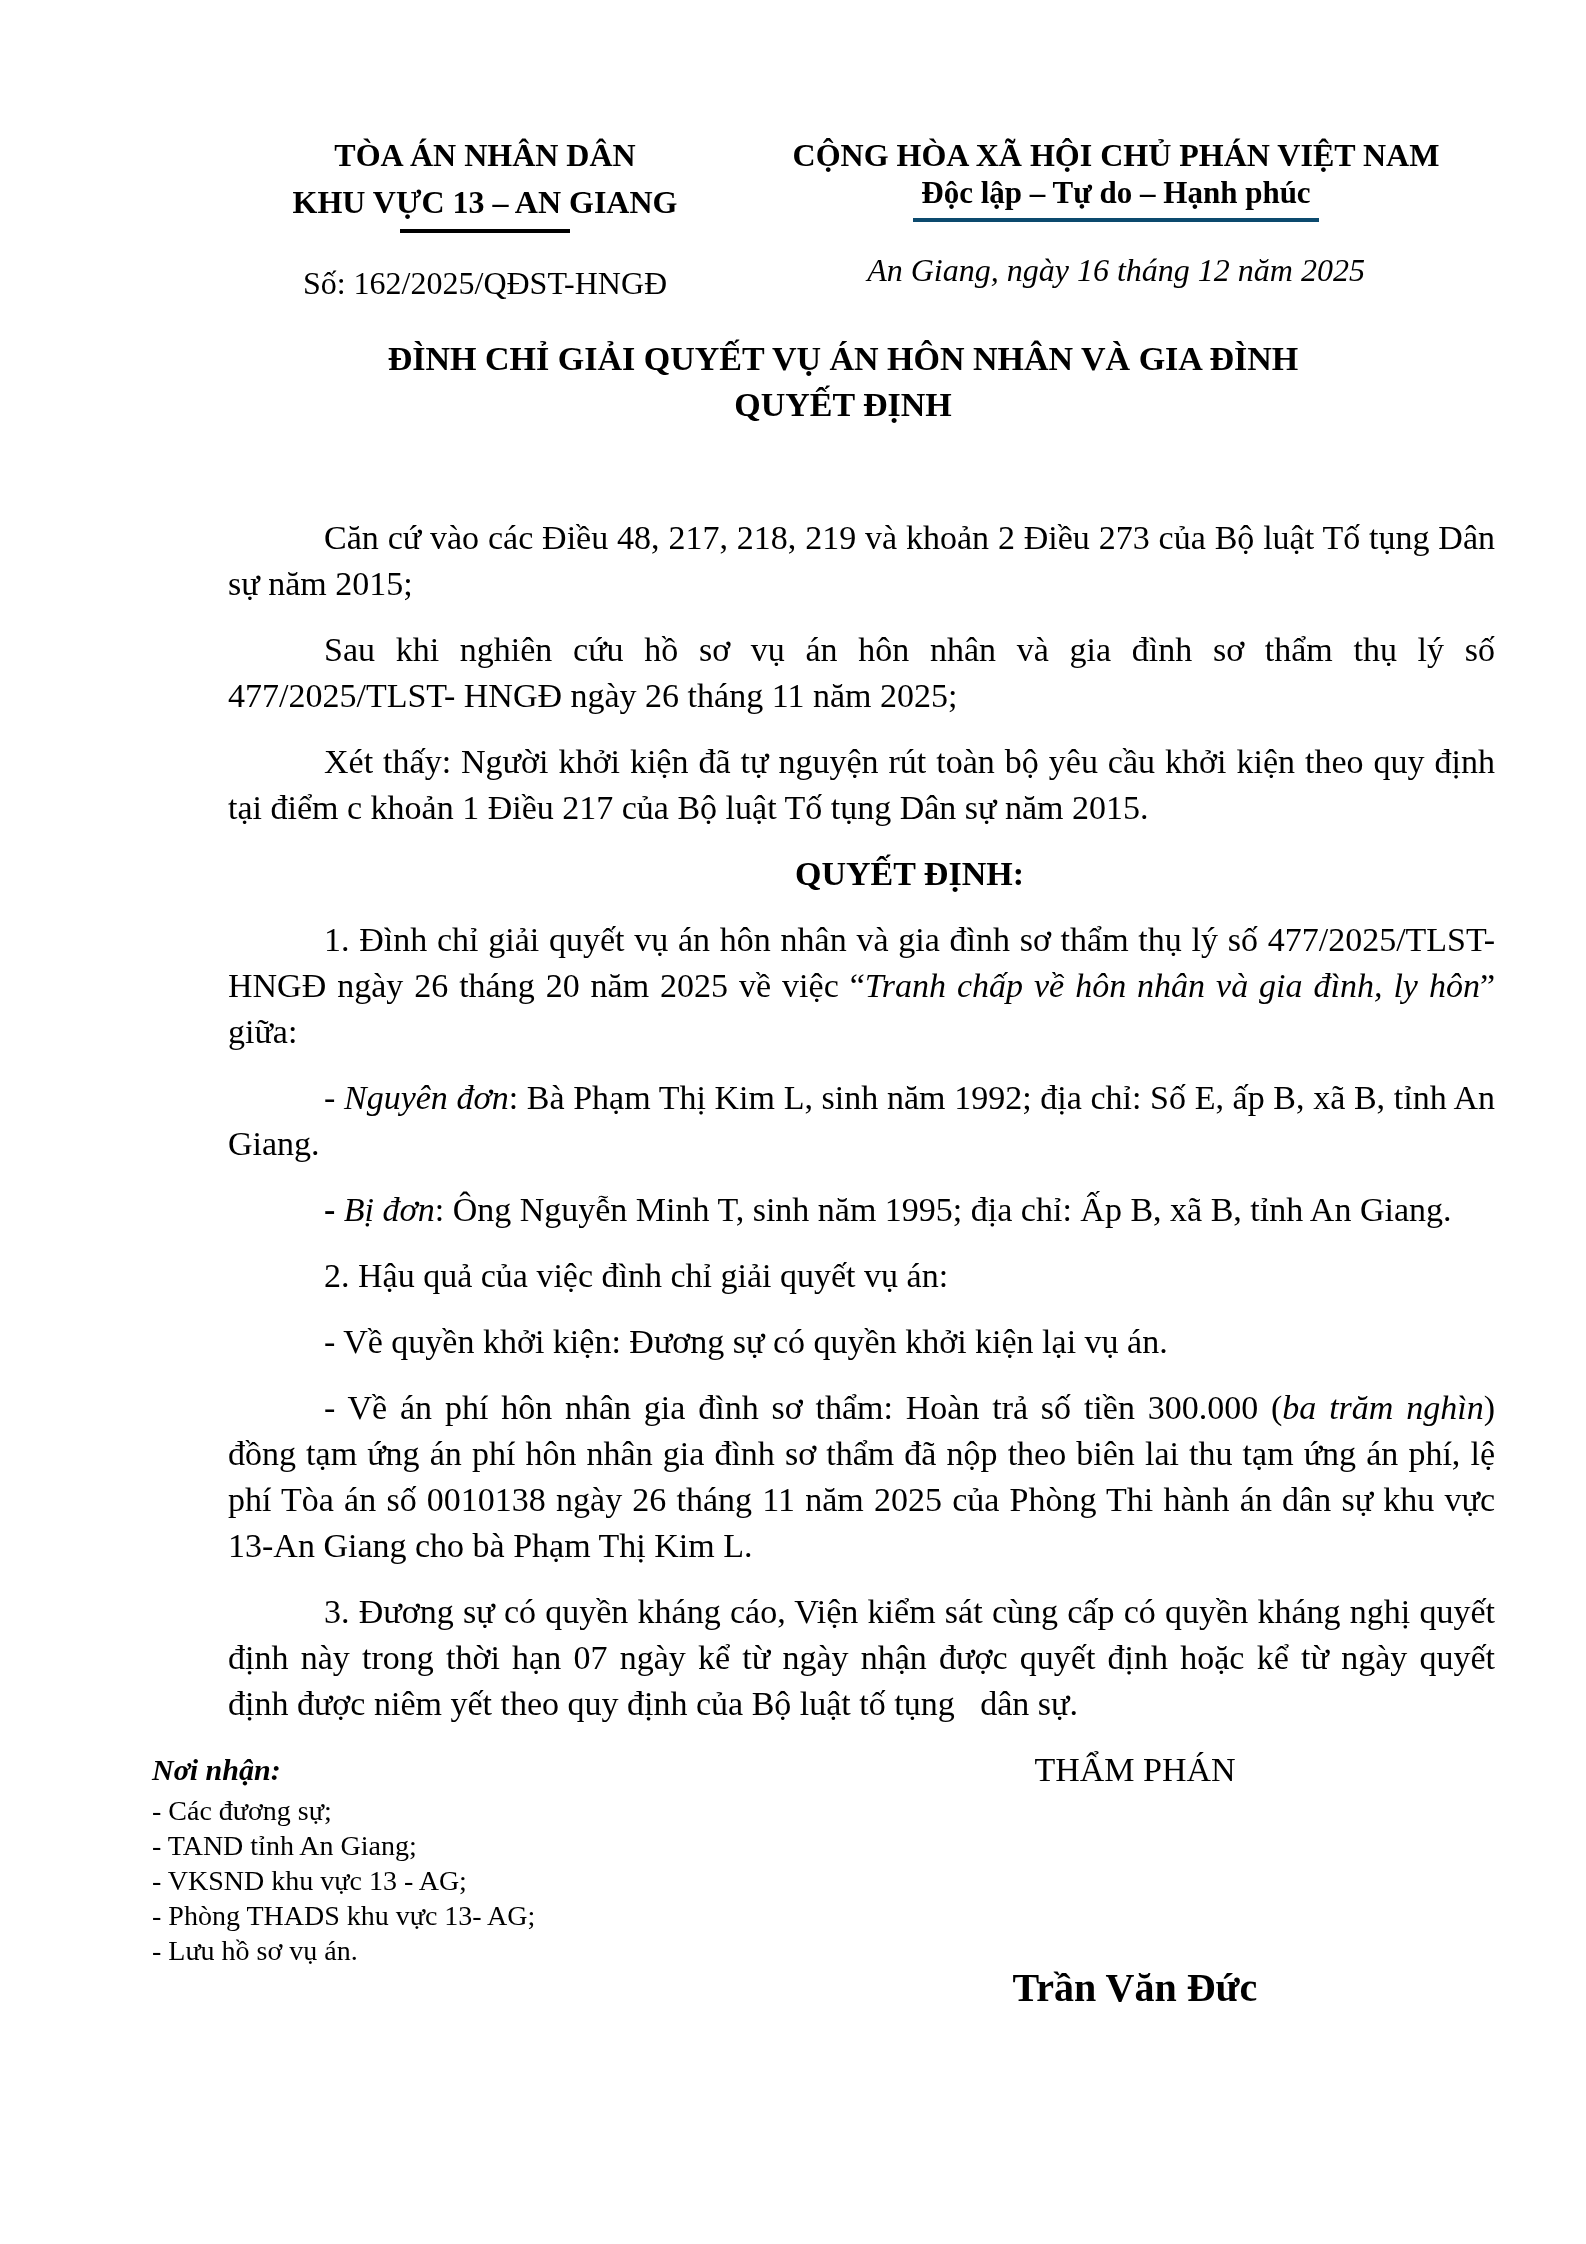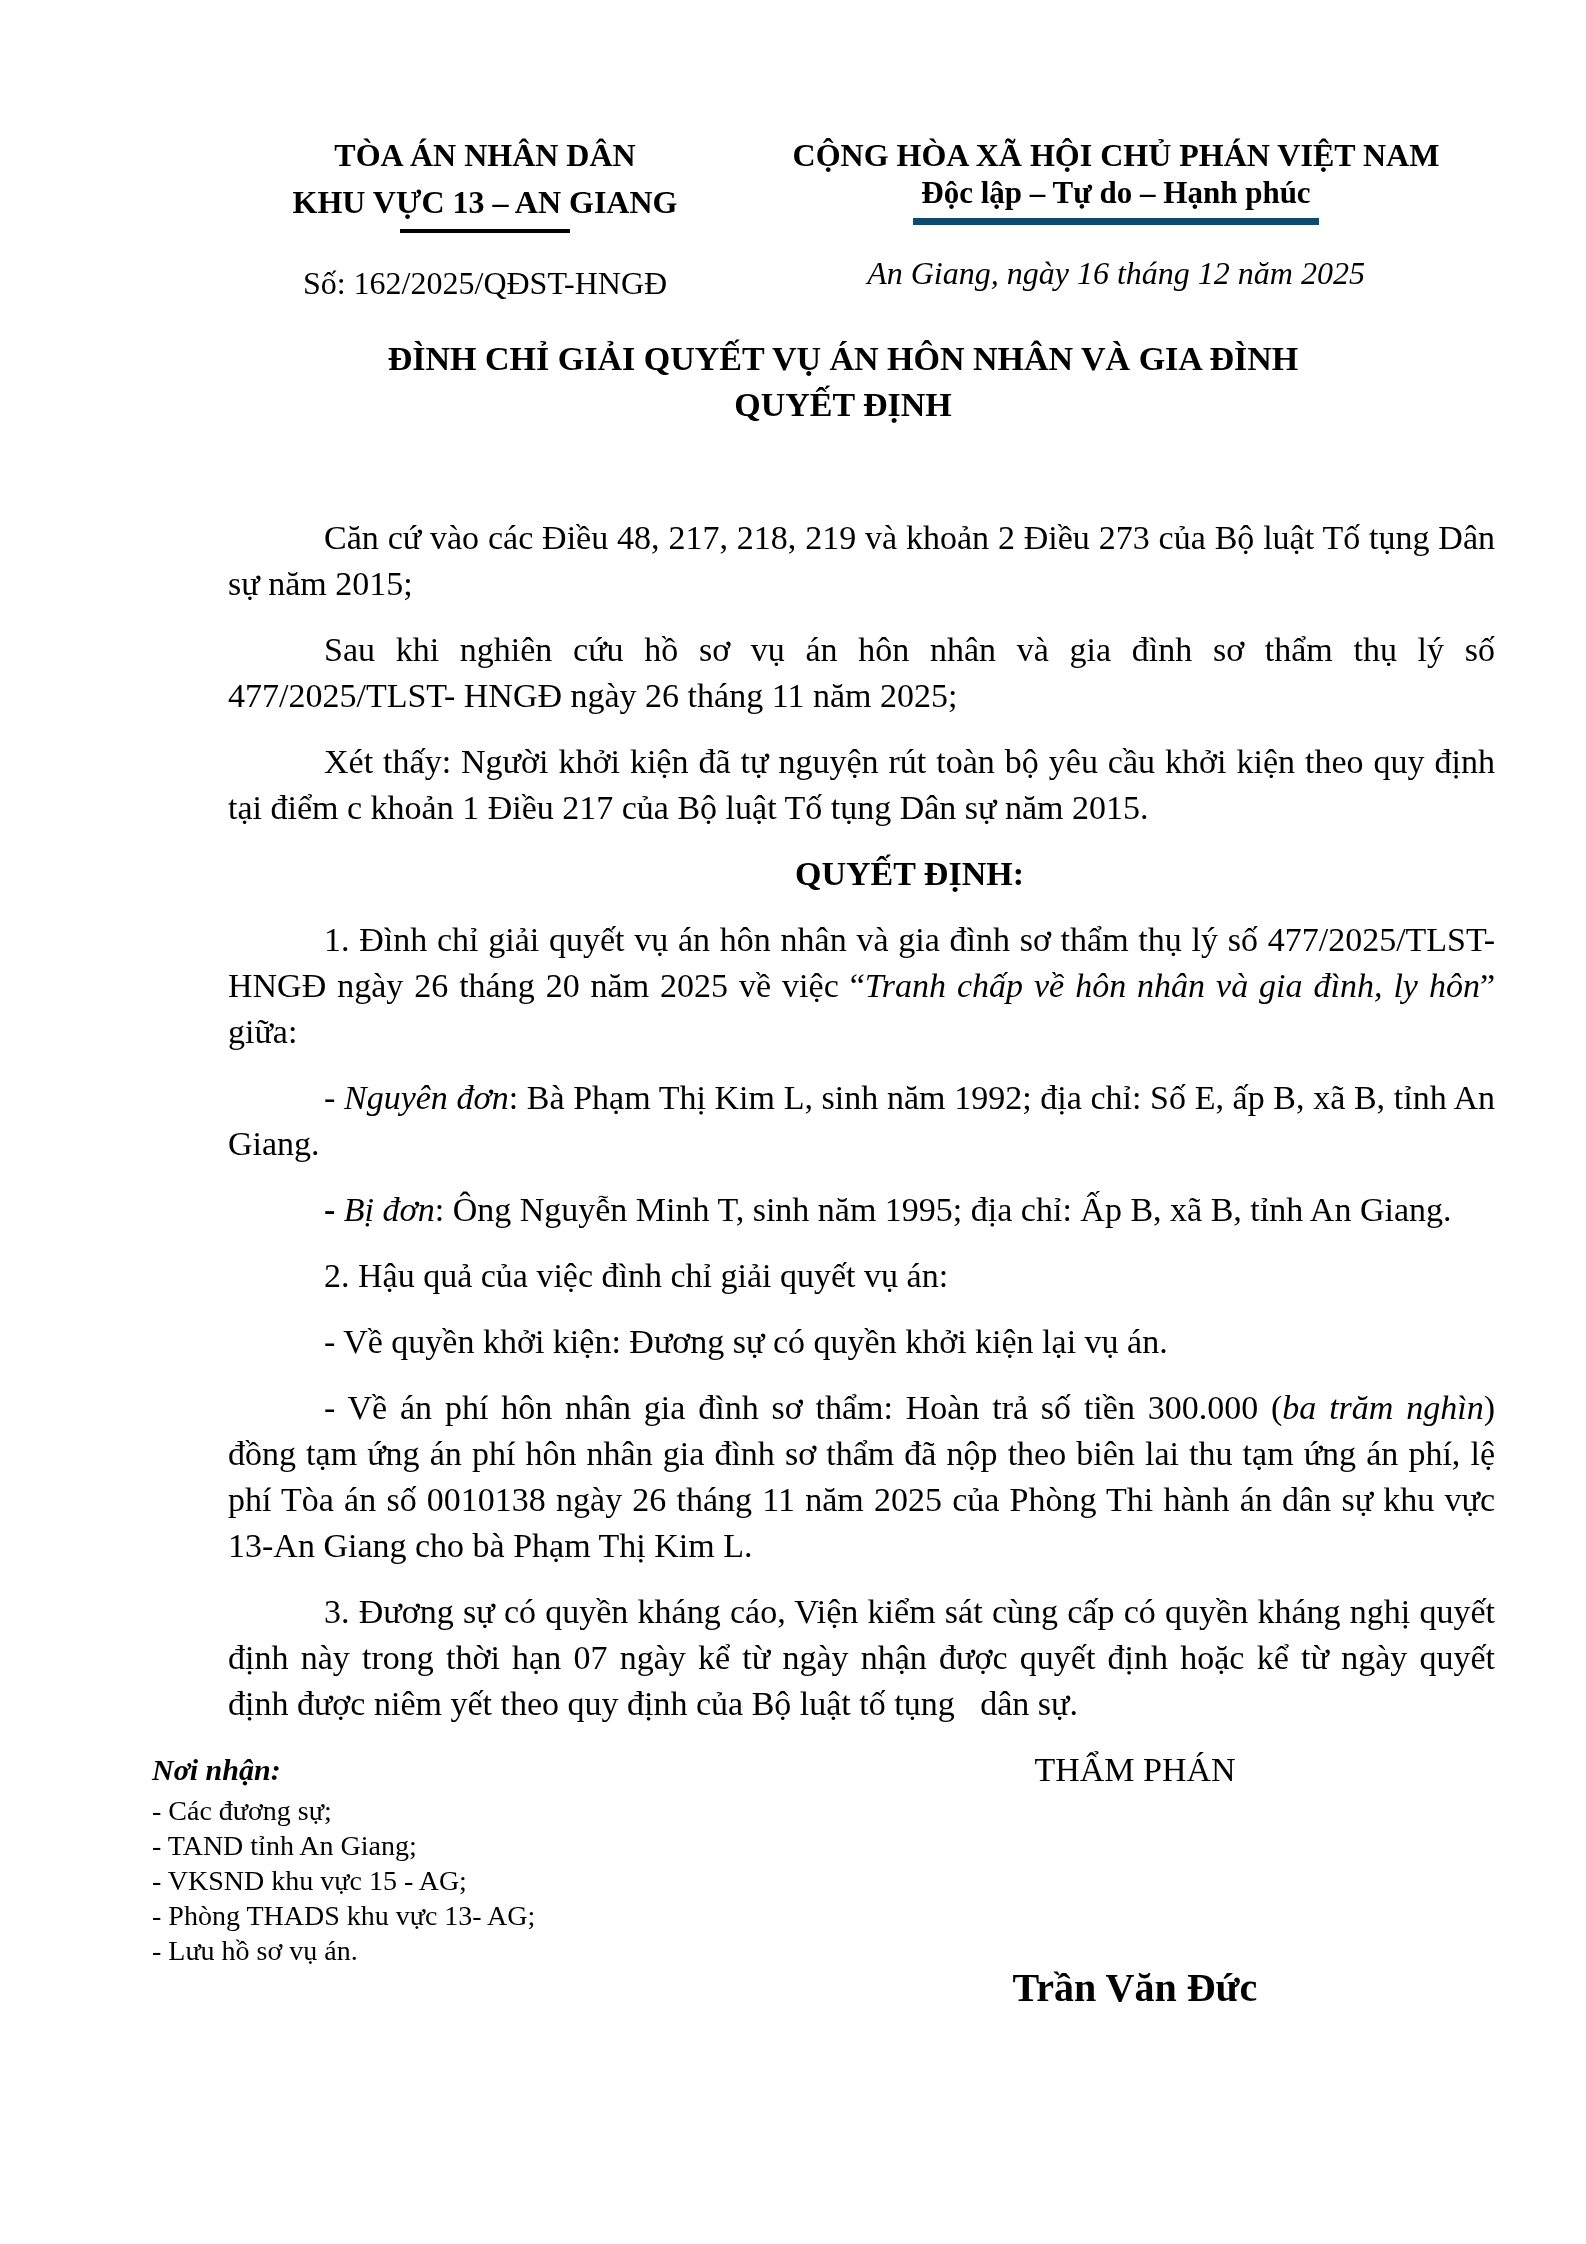--- a/index.html
+++ b/index.html
@@ -46,21 +46,21 @@
     width: 170px;
     height: 4px;
     background: #000;
     margin: 8px auto 0 auto;
   }
   .motto {
     display: inline-block;
     font-weight: bold;
     font-size: 31px;
     line-height: 38px;
-    border-bottom: 7px solid #0c4a6e;
+    border-bottom: 4px solid #0c4a6e;
     padding: 0 8px 6px 8px;
     white-space: nowrap;
   }
   .case-number {
     margin-top: 30px;
     font-size: 32px;
     line-height: 40px;
     white-space: nowrap;
   }
   .date-line {
@@ -177,21 +177,21 @@
     <p><span>- Về án phí hôn nhân gia đình sơ thẩm: Hoàn trả số tiền 300.000 (</span><span class="it">ba trăm nghìn</span><span>) đồng tạm ứng án phí hôn nhân gia đình sơ thẩm đã nộp theo biên lai thu tạm ứng án phí, lệ phí Tòa án số 0010138 ngày 26 tháng 11 năm 2025 của Phòng Thi hành án dân sự khu vực 13-An Giang cho bà Phạm Thị Kim L.</span></p>
 
     <p>3. Đương sự có quyền kháng cáo, Viện kiểm sát cùng cấp có quyền kháng nghị quyết định này trong thời hạn 07 ngày kể từ ngày nhận được quyết định hoặc kể từ ngày quyết định được niêm yết theo quy định của Bộ luật tố tụng&nbsp;&nbsp; dân sự.</p>
   </div>
 
   <div class="doc-footer">
     <div class="recipients">
       <div class="recipients-label">Nơi nhận:</div>
       <div class="recipient-item">- Các đương sự;</div>
       <div class="recipient-item">- TAND tỉnh An Giang;</div>
-      <div class="recipient-item">- VKSND khu vực 15 - AG;</div>
+      <div class="recipient-item">- VKSND khu vực 13 - AG;</div>
       <div class="recipient-item">- Phòng THADS khu vực 13- AG;</div>
       <div class="recipient-item">- Lưu hồ sơ vụ án.</div>
     </div>
     <div class="signature-block">
       <div class="signer-title">THẨM PHÁN</div>
       <div class="signer-name">Trần Văn Đức</div>
     </div>
   </div>
 
 </div>

